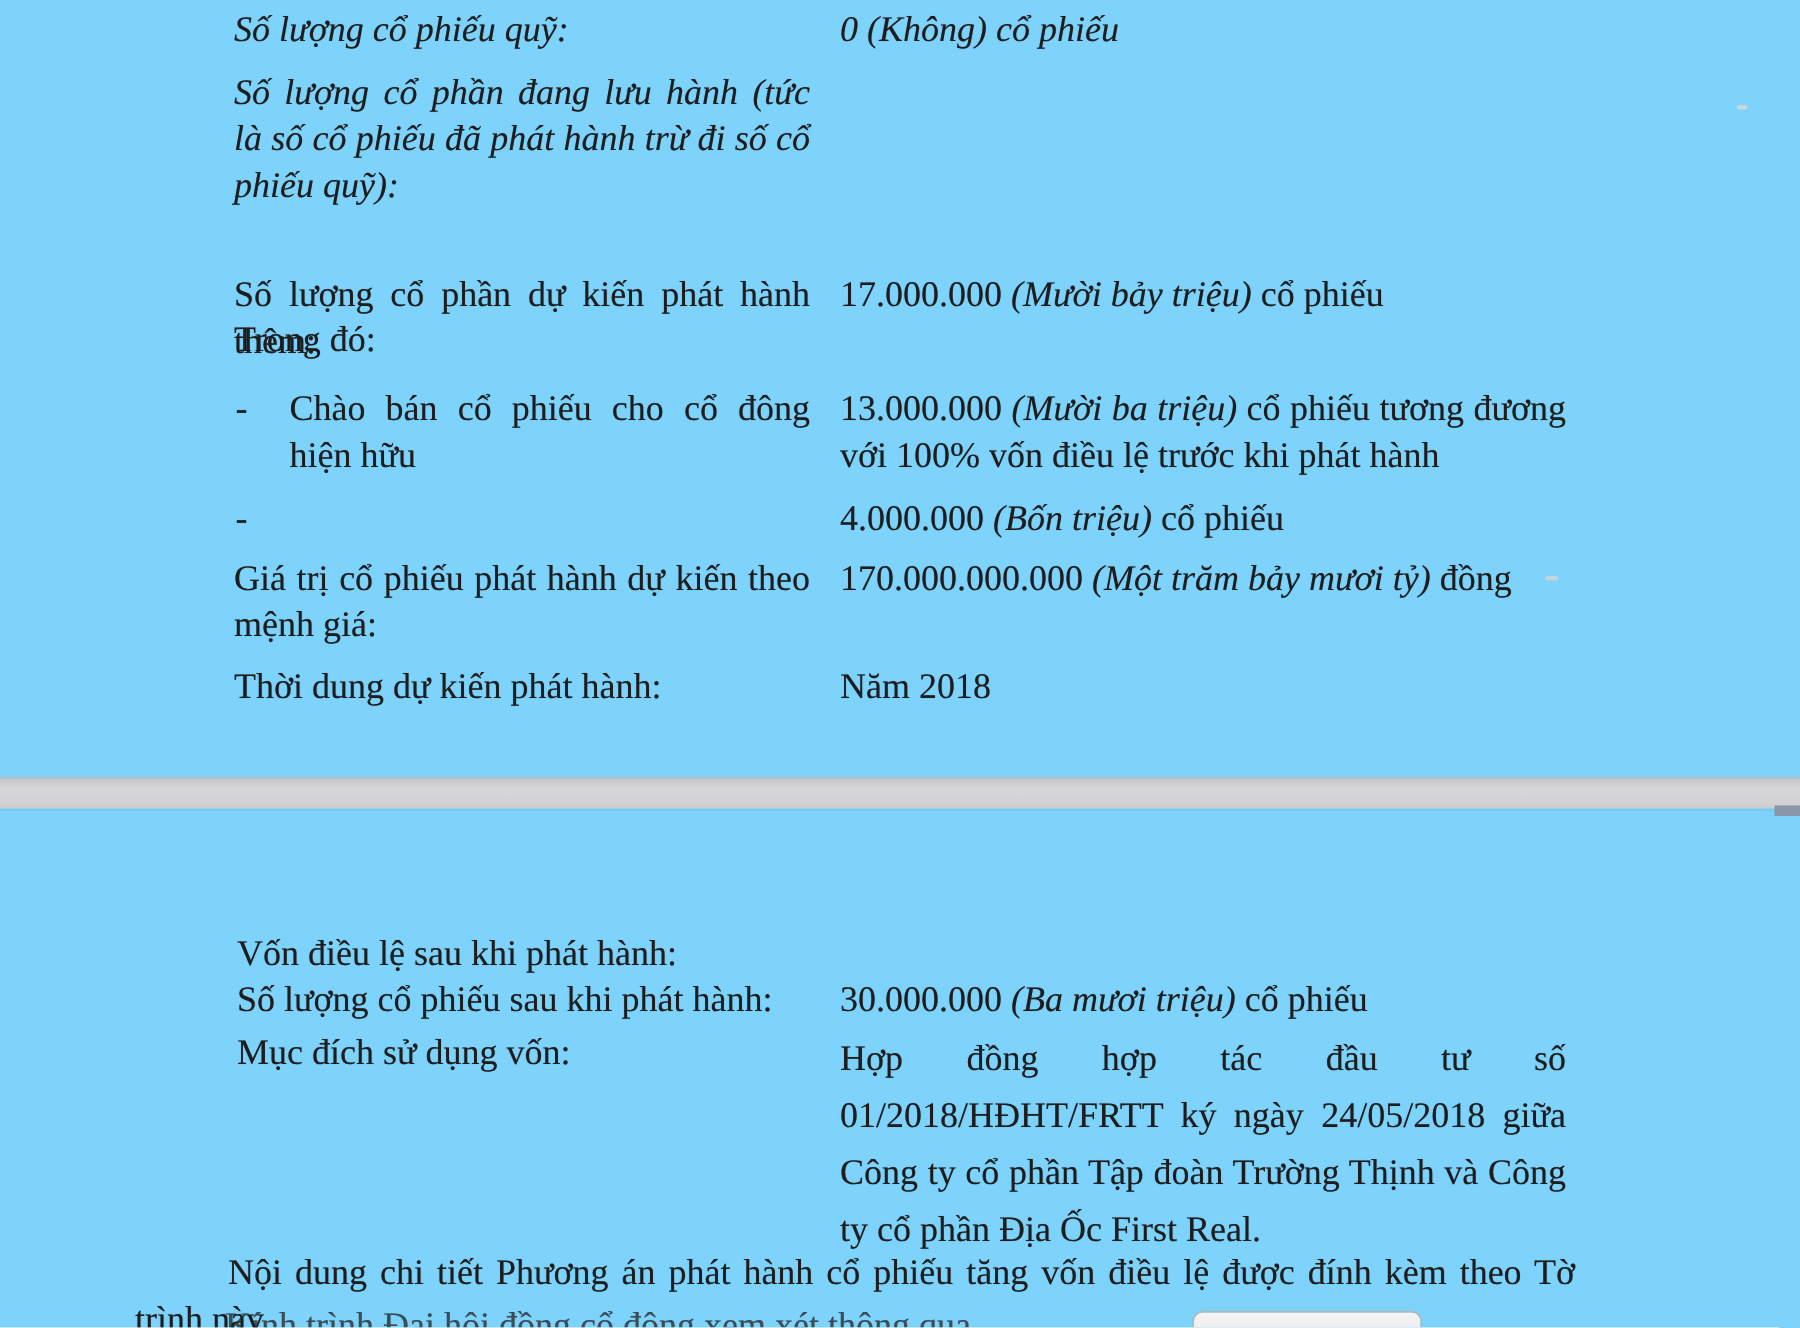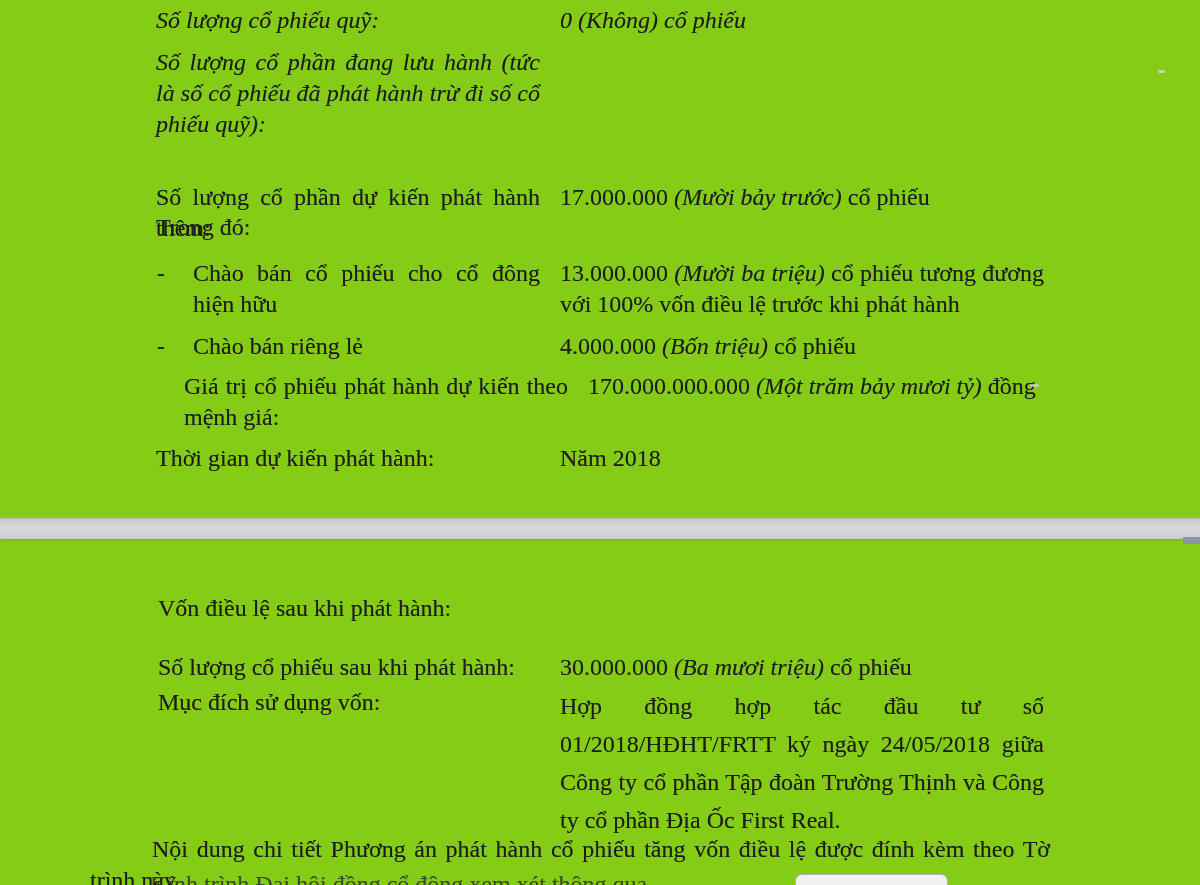--- a/index.html
+++ b/index.html
@@ -1,18 +1,18 @@
 <!DOCTYPE html>
 <html><head>
 <meta charset="utf-8">
 <style>
   html,body{margin:0;padding:0;background:#ffffff;}
   .page{
     position:relative;width:1200px;height:885px;overflow:hidden;
-    background:#84cc16;color:#1d1d1d;
+    background:#7dd3fc;color:#1d1d1d;
     font-family:"Liberation Serif","DejaVu Serif",serif;
     text-shadow:0 0 0.5px rgba(25,25,25,0.45);
   }
   .row{position:absolute;left:156px;width:888px;display:grid;}
   .row.t{grid-template-columns:384px 484px;column-gap:20px;}
   .row.b{left:158px;grid-template-columns:394px 484px;column-gap:8px;}
   .cell{font-size:24px;line-height:31px;text-align:justify;}
   .it{font-style:italic;}
   .dash-item{position:relative;padding-left:37px;}
   .dash{position:absolute;left:1px;top:0;}
@@ -54,49 +54,49 @@
   <div id="top-table">
       <div class="row t" style="top: 5px;">
         <div class="cell label it"><span>Số lượng cổ phiếu quỹ:</span></div>
         <div class="cell value"><span class="it">0 (Không) cổ phiếu</span></div>
       </div>
       <div class="row t" style="top: 47px;">
         <div class="cell label it"><span>Số lượng cổ phần đang lưu hành (tức là số cổ phiếu đã phát hành trừ đi số cổ phiếu quỹ):</span></div>
       </div>
       <div class="row t" style="top: 150px; margin-top: 32px;">
         <div class="cell label"><span>Số lượng cổ phần dự kiến phát hành thêm:</span></div>
-        <div class="cell value"><span>17.000.000 </span><span class="it">(Mười bảy trước)</span><span> cổ phiếu</span></div>
+        <div class="cell value"><span>17.000.000 </span><span class="it">(Mười bảy triệu)</span><span> cổ phiếu</span></div>
       </div>
       <div class="row t" style="top: 212px;">
         <div class="cell label"><span>Trong đó:</span></div>
         <div class="cell value"></div>
       </div>
       <div class="row t" style="top: 258px;">
         <div class="cell label dash-item"><span class="dash">-</span><span>Chào bán cổ phiếu cho cổ đông hiện hữu</span></div>
         <div class="cell value"><span>13.000.000 </span><span class="it">(Mười ba triệu)</span><span> cổ phiếu tương đương với 100% vốn điều lệ trước khi phát hành</span></div>
       </div>
       <div class="row t" style="top: 331px;">
-        <div class="cell label dash-item"><span class="dash">-</span><span>Chào bán riêng lẻ</span></div>
+        <div class="cell label dash-item"><span class="dash">-</span></div>
         <div class="cell value"><span>4.000.000 </span><span class="it">(Bốn triệu)</span><span> cổ phiếu</span></div>
       </div>
-      <div class="row t" style="top: 371px; margin-left: 28px;">
+      <div class="row t" style="top: 371px;">
         <div class="cell label"><span>Giá trị cổ phiếu phát hành dự kiến theo mệnh giá:</span></div>
         <div class="cell value"><span>170.000.000.000 </span><span class="it">(Một trăm bảy mươi tỷ)</span><span> đồng</span></div>
       </div>
       <div class="row t" style="top: 443px;">
-        <div class="cell label"><span>Thời gian dự kiến phát hành:</span></div>
+        <div class="cell label"><span>Thời dung dự kiến phát hành:</span></div>
         <div class="cell value"><span>Năm 2018</span></div>
       </div>
     </div>
 
   <div class="divider"></div>
   <div class="scroll-fragment"></div>
 
   <div id="bottom-table">
-      <div class="row b" style="top: 593px;">
+      <div class="row b" style="top: 621px;">
         <div class="cell label"><span>Vốn điều lệ sau khi phát hành:</span></div>
       </div>
       <div class="row b" style="top: 652px;">
         <div class="cell label"><span>Số lượng cổ phiếu sau khi phát hành:</span></div>
         <div class="cell value"><span>30.000.000 </span><span class="it">(Ba mươi triệu)</span><span> cổ phiếu</span></div>
       </div>
       <div class="row b" style="top: 687px;">
         <div class="cell label"><span>Mục đích sử dụng vốn:</span></div>
         <div class="cell value wide-lh"><span>Hợp đồng hợp tác đầu tư số 01/2018/HĐHT/FRTT ký ngày 24/05/2018 giữa Công ty cổ phần Tập đoàn Trường Thịnh và Công ty cổ phần Địa Ốc First Real.</span></div>
       </div>

